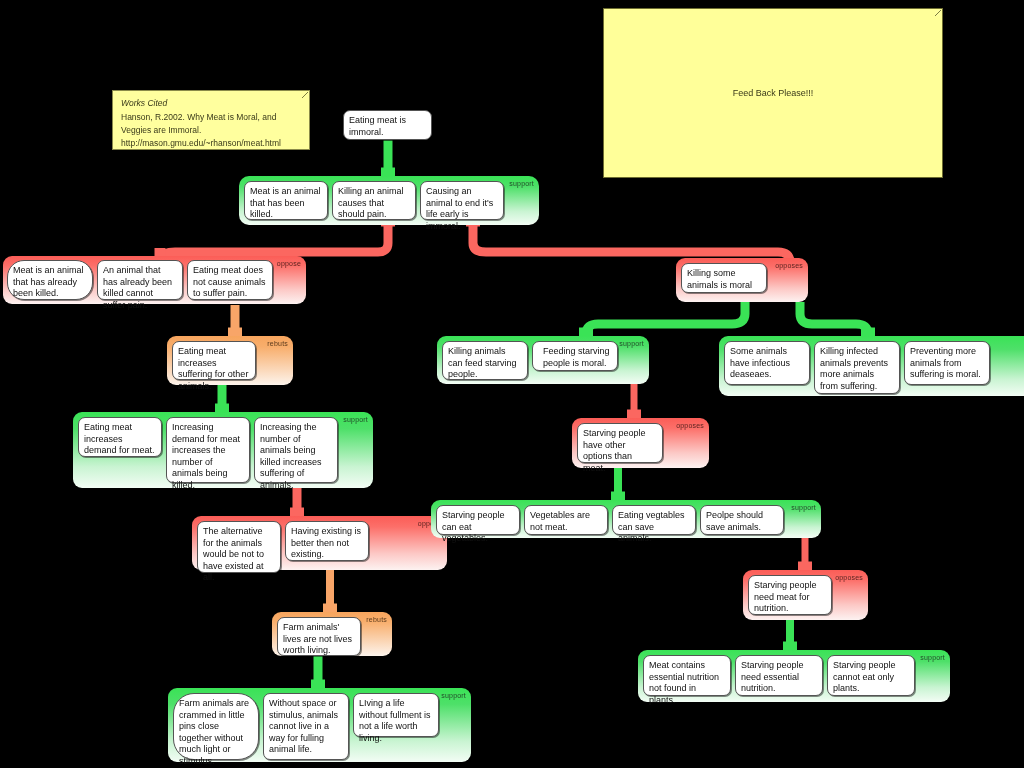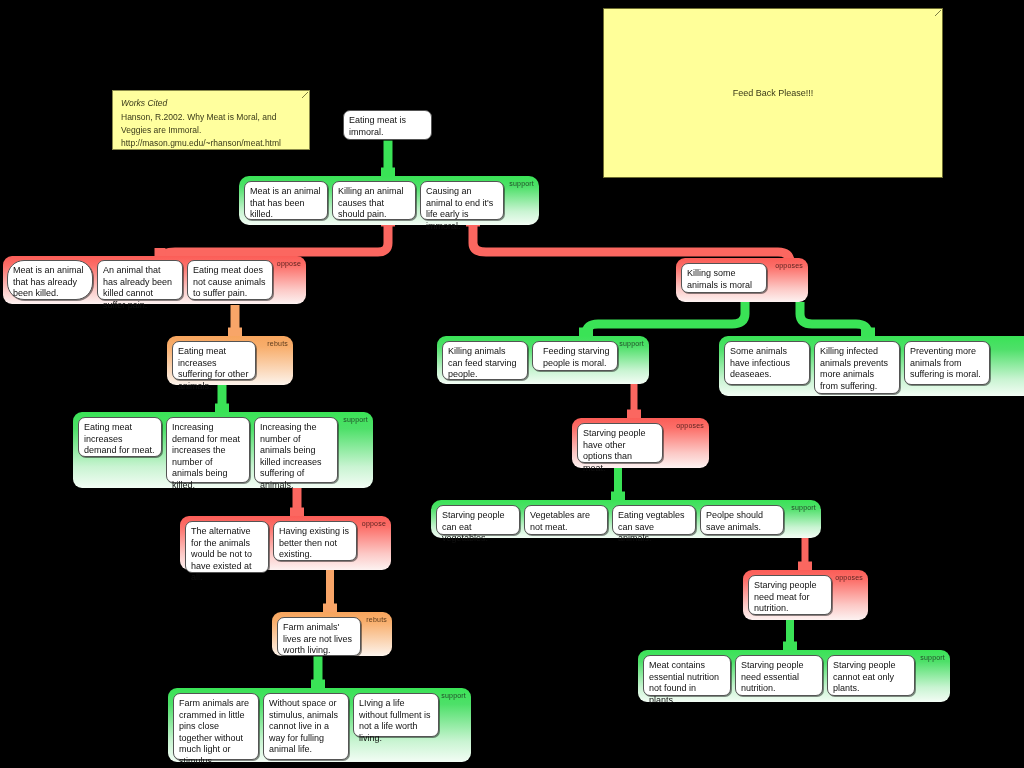--- a/index.html
+++ b/index.html
@@ -140,37 +140,37 @@
   <div class="group support" style="left:73px;top:412px;width:300px;height:76px;">
     <span class="grouplabel">support</span>
     <div class="box" style="left:5px;top:5px;width:84px;height:40px;">
       <span>Eating meat increases demand for meat.</span></div>
     <div class="box" style="left:93px;top:5px;width:84px;height:66px;">
       <span>Increasing demand for meat increases the number of animals being killed.</span></div>
     <div class="box" style="left:181px;top:5px;width:84px;height:66px;">
       <span>Increasing the number of animals being killed increases suffering of animals.</span></div>
   </div>
 
-  <div class="group oppose" style="left:180px;top:516px;width:211px;height:54px;">
+  <div class="group oppose" style="left:192px;top:516px;width:255px;height:54px;">
     <span class="grouplabel">oppose</span>
     <div class="box" style="left:5px;top:5px;width:84px;height:52px;">
       <span>The alternative for the animals would be not to have existed at all.</span></div>
     <div class="box" style="left:93px;top:5px;width:84px;height:40px;">
       <span>Having existing is better then not existing.</span></div>
   </div>
 
   <div class="group rebuts" style="left:272px;top:612px;width:120px;height:44px;">
     <span class="grouplabel">rebuts</span>
     <div class="box" style="left:5px;top:5px;width:84px;height:39px;">
       <span>Farm animals' lives are not lives worth living.</span></div>
   </div>
 
   <div class="group support" style="left:168px;top:688px;width:303px;height:74px;">
     <span class="grouplabel">support</span>
-    <div class="box" style="left:5px;top:5px;width:86px;height:67px;">
+    <div class="box" style="left:5px;top:5px;width:86px;height:67px;border-radius:21px;">
       <span>Farm animals are crammed in little pins close together without much light or stimulus.</span></div>
     <div class="box" style="left:95px;top:5px;width:86px;height:67px;">
       <span>Without space or stimulus, animals cannot live in a way for fulling animal life.</span></div>
     <div class="box" style="left:185px;top:5px;width:86px;height:44px;">
       <span>LIving a life without fullment is not a life worth living.</span></div>
   </div>
 
   <div class="group oppose" style="left:676px;top:258px;width:132px;height:44px;">
     <span class="grouplabel">opposes</span>
     <div class="box" style="left:5px;top:5px;width:86px;height:30px;">
@@ -194,21 +194,21 @@
     <div class="box" style="left:185px;top:5px;width:86px;height:44px;">
       <span>Preventing more animals from suffering is moral.</span></div>
   </div>
 
   <div class="group oppose" style="left:572px;top:418px;width:137px;height:50px;">
     <span class="grouplabel">opposes</span>
     <div class="box" style="left:5px;top:5px;width:86px;height:40px;">
       <span>Starving people have other options than meat.</span></div>
   </div>
 
-  <div class="group support" style="left:431px;top:500px;width:390px;height:38px;border-radius:10px;">
+  <div class="group support" style="left:431px;top:500px;width:390px;height:38px;">
     <span class="grouplabel">support</span>
     <div class="box" style="left:5px;top:5px;width:84px;height:30px;">
       <span>Starving people can eat vegetables.</span></div>
     <div class="box" style="left:93px;top:5px;width:84px;height:30px;">
       <span>Vegetables are not meat.</span></div>
     <div class="box" style="left:181px;top:5px;width:84px;height:30px;">
       <span>Eating vegtables can save animals.</span></div>
     <div class="box" style="left:269px;top:5px;width:84px;height:30px;">
       <span>Peolpe should save animals.</span></div>
   </div>

